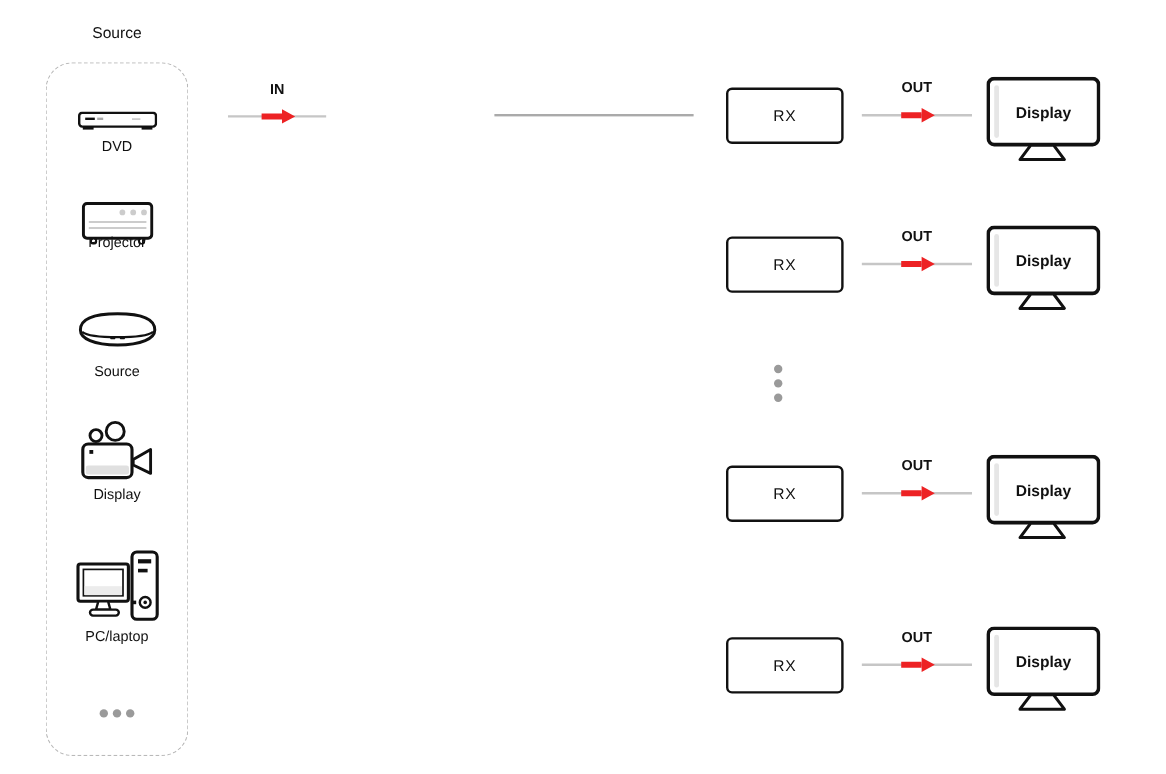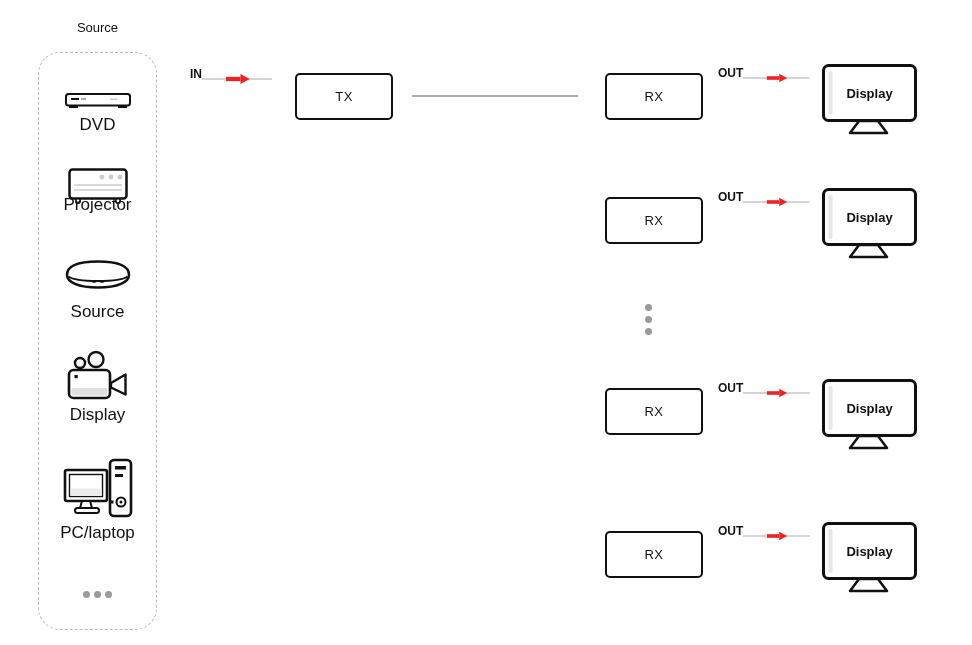--- a/index.html
+++ b/index.html
@@ -10,32 +10,32 @@
   .source-title{
     position:absolute;left:38px;top:20px;width:119px;text-align:center;
     font-size:13px;color:#111;
   }
   .source-panel{
     position:absolute;left:38px;top:52px;width:119px;height:578px;
     border:1px dashed #b9b9b9;border-radius:22px;box-sizing:border-box;
   }
   .src-icon{position:absolute;left:0;right:0;margin:auto;display:block;}
   .src-label{
-    position:absolute;left:0;right:0;text-align:center;font-size:17px;color:#111;
+    position:absolute;left:0;right:0;text-align:center;font-size:12px;color:#111;
   }
   .h-ellipsis{position:absolute;left:0;right:0;display:flex;justify-content:center;gap:4px;}
   .h-ellipsis span{width:7px;height:7px;border-radius:50%;background:#9a9a9a;display:block;}
   .node{
     position:absolute;width:98px;height:47px;background:#fff;
     border:2px solid #111;border-radius:5px;box-sizing:border-box;
     display:flex;align-items:center;justify-content:center;
     font-size:13px;letter-spacing:0.5px;color:#111;
   }
   .flow{
-    position:absolute;display:flex;flex-direction:row;align-items:center;
+    position:absolute;display:flex;flex-direction:column;align-items:center;
   }
   .flow-label{font-size:12px;font-weight:700;color:#111;line-height:15px;margin-bottom:8px;}
   .trunk-line{position:absolute;height:2px;background:#aaaaaa;}
   .display{position:absolute;width:95px;height:72px;}
   .display svg{position:absolute;left:0;top:0;}
   .display-label{
     position:absolute;left:0;right:0;top:22px;text-align:center;
     font-size:13px;color:#111;font-weight:bold;
   }
   .v-ellipsis{position:absolute;display:flex;flex-direction:column;gap:5px;}
@@ -114,23 +114,20 @@
 
   <div class="flow" style="left:190px;top:67px;width:82px;">
     <span class="flow-label">IN</span>
     <svg width="82" height="14" viewBox="0 0 82 14">
       <line x1="0" y1="7" x2="82" y2="7" stroke="#c6c6c6" stroke-width="2"></line>
       <line x1="28" y1="7" x2="45" y2="7" stroke="#ed2224" stroke-width="5"></line>
       <polygon points="45,1 56,7 45,13" fill="#ed2224"></polygon>
     </svg>
   </div>
 
-  <div class="node" style="left:295px;top:73px;">
-    <span>TX</span>
-  </div>
 
   <div class="trunk-line" style="left:412px;top:95px;width:166px;"></div>
 
   <div class="node" style="left:605px;top:73px;">
     <span>RX</span>
   </div>
   <div class="flow" style="left:718px;top:66px;width:92px;">
     <span class="flow-label">OUT</span>
     <svg width="92" height="14" viewBox="0 0 92 14">
       <line x1="0" y1="7" x2="92" y2="7" stroke="#c6c6c6" stroke-width="2"></line>

